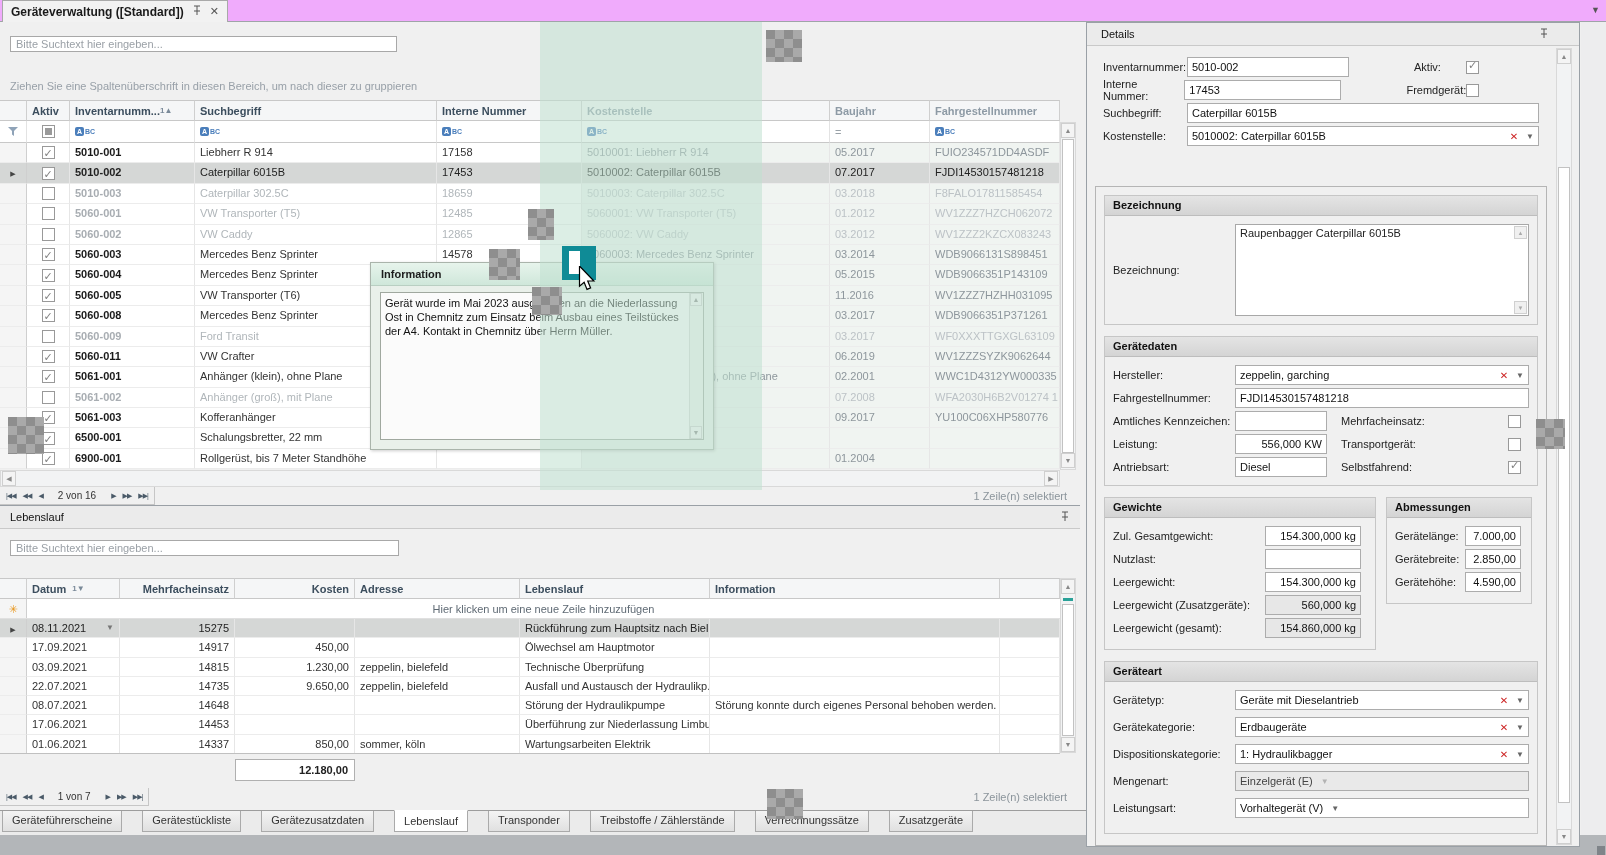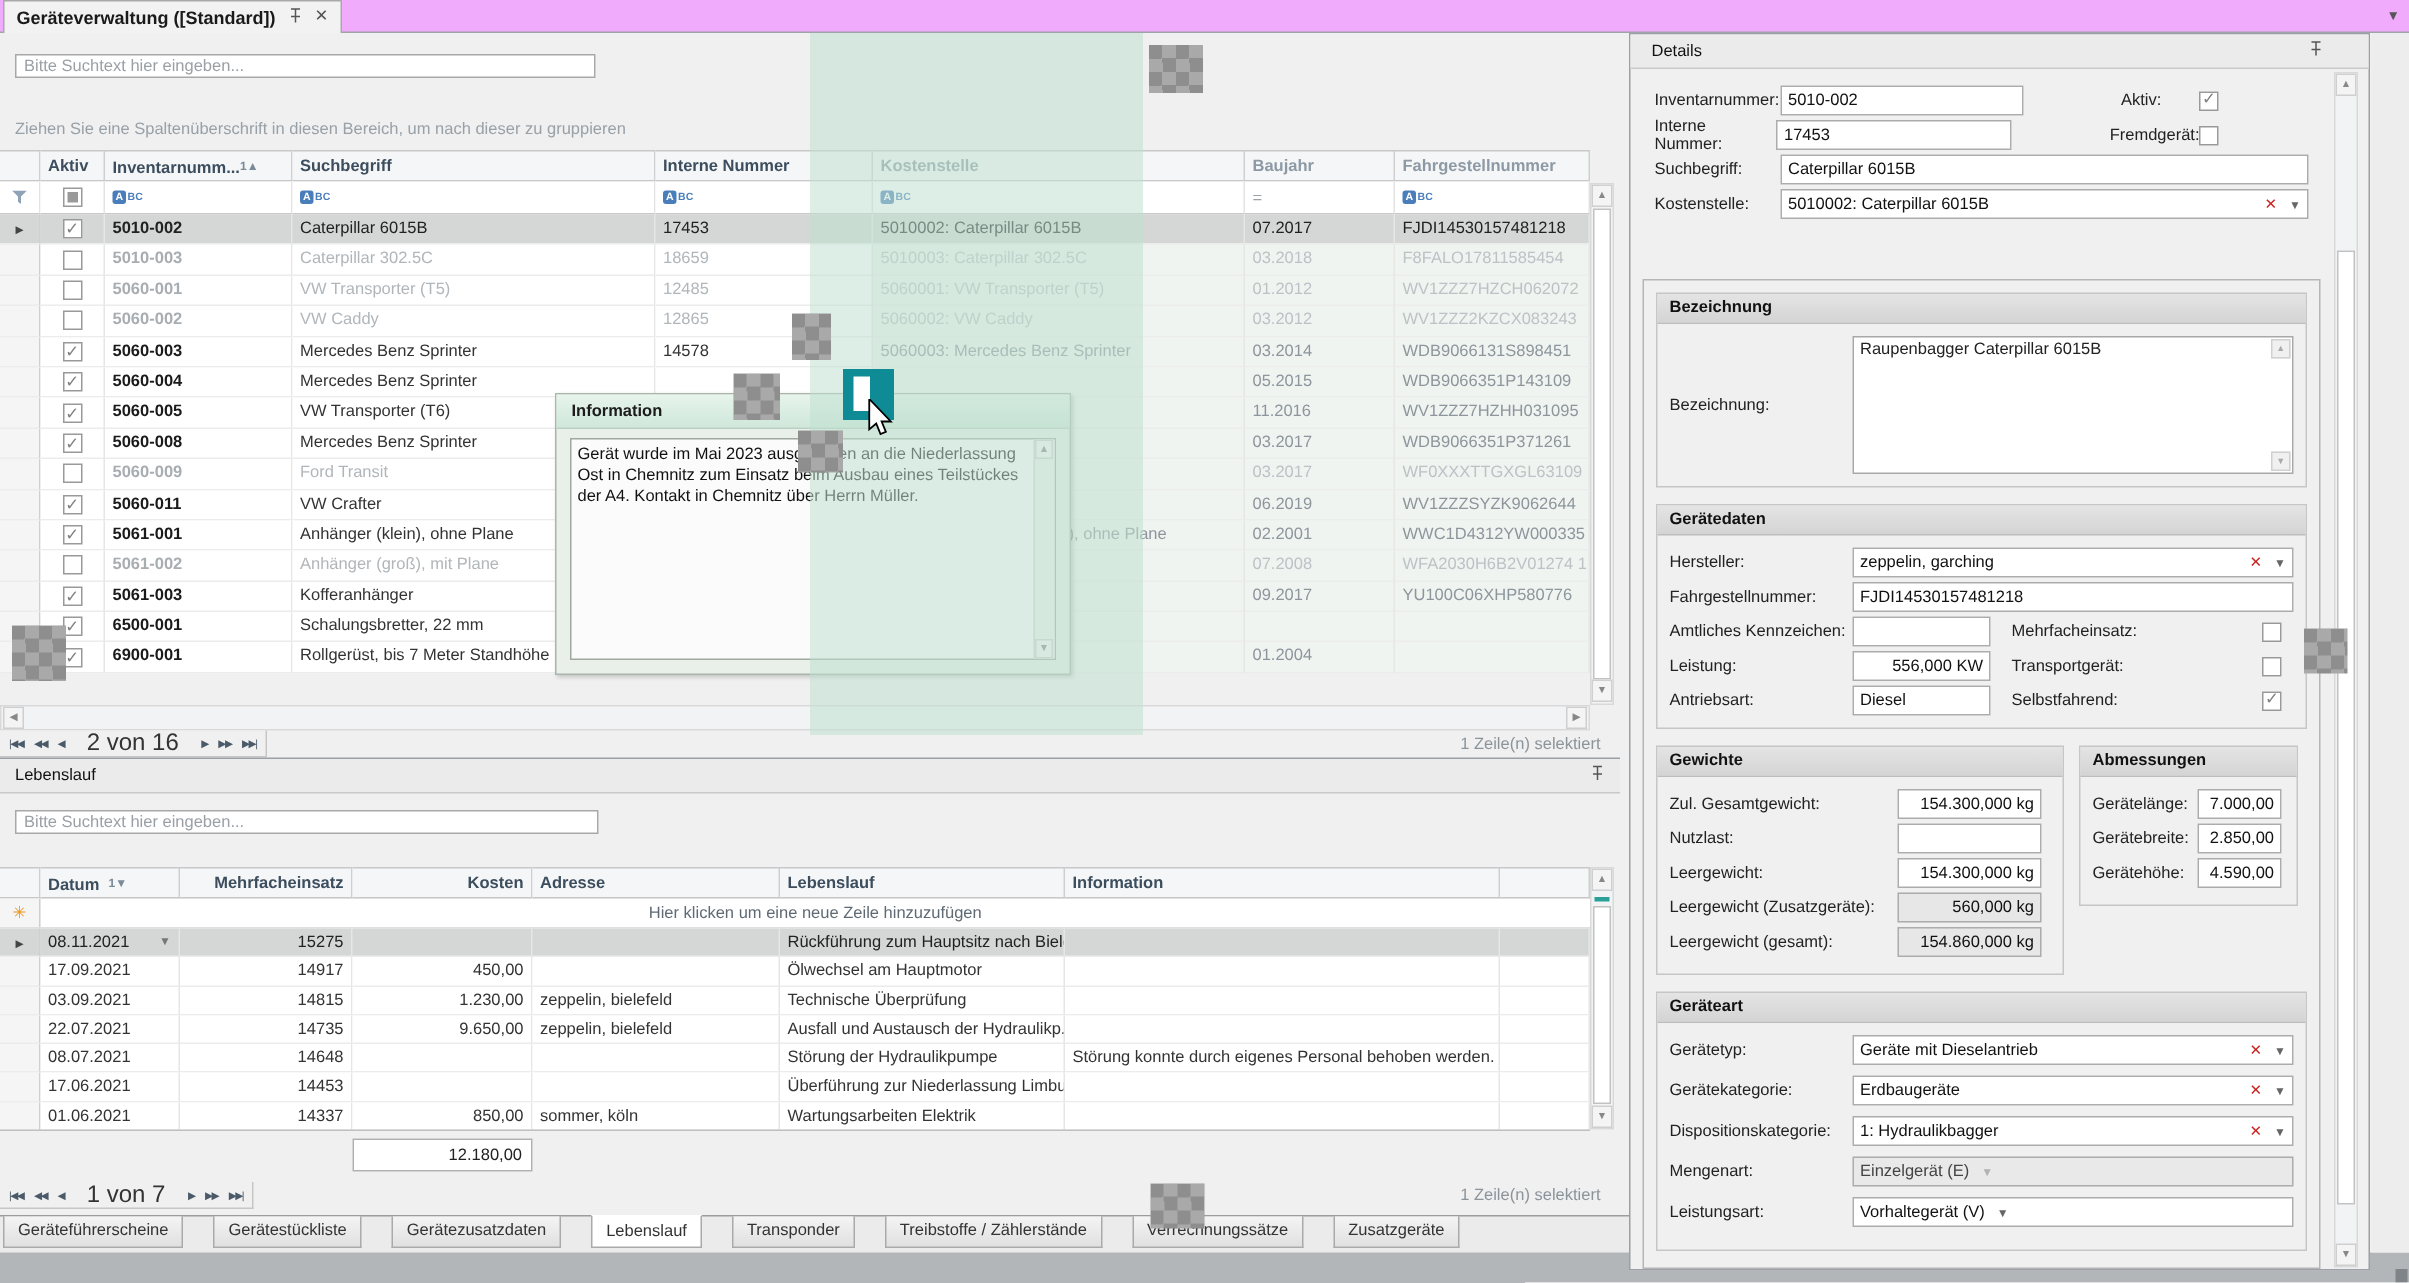--- a/index.html
+++ b/index.html
@@ -51,21 +51,21 @@
   .cell-dd{float:right;visibility:hidden}
   .cell-dd.show{visibility:visible}
   
   .sb{background:#f2f3f4;border:1px solid #d9d9d9}
   .sbtn{position:absolute;left:0;width:14px;height:15px;background:#f4f4f4;border:1px solid #cfcfcf;color:#888;font-size:7px;text-align:center;line-height:14px}
   .thumb{position:absolute;left:1px;width:12px;background:#fff;border:1px solid #c2c2c2}
   
   .pager{position:absolute;display:flex;align-items:center}
   .navigator{display:inline-flex;align-items:center;background:#f0f0f0;border-right:1px solid #c6c6c6;border-bottom:1px solid #c6c6c6;padding:1px 6px;height:18px;gap:7px}
   .navbtn{color:#4a5a68;font-size:7px;letter-spacing:-1px}
-  .navcount{font-size:16px;color:#333;margin:0 8px}
+  .navcount{font-size:10px;color:#333;margin:0 8px}
   .seltext{position:absolute;right:8px;color:#8b949b}
   
   #details{left:1086px;top:22px;width:494px;height:825px;background:#f0f0f0;border:1px solid #9aa0a6}
   #details .ptitle{padding:0 14px}
   .dfields{position:absolute;left:16px;top:34px;width:436px}
   .frow{display:flex;align-items:center;height:20px;margin-bottom:3px}
   .flabel{color:#222}
   .tbox{background:#fff;border:1px solid #acacac;height:20px;display:flex;align-items:center;padding:0 4px;color:#111}
   .tbox.ro-i{background:#e7e7e7}
   .combo{background:#fff;border:1px solid #acacac;height:20px;display:flex;align-items:center;padding:0 4px;color:#111}
@@ -155,20 +155,32 @@
       <div class="fcell">
           <span class="abc"><b>A</b>BC</span>
         </div>
       <div class="fcell" style="color:#9aa2a8">=</div>
       <div class="fcell">
           <span class="abc"><b>A</b>BC</span>
         </div>
     </div>
     <div>
 
+        <div class="tg-row trow">
+          <div class="c ind"><span class="rowarrow">▶</span></div>
+          <div class="c cbc">
+            <span class="cb on"></span>
+          </div>
+          <div class="c inv">5010-001</div>
+          <div class="c">Liebherr R 914</div>
+          <div class="c">17158</div>
+          <div class="c ro">5010001: Liebherr R 914</div>
+          <div class="c ro">05.2017</div>
+          <div class="c ro">FUIO234571DD4ASDF</div>
+        </div>
 
         <div class="tg-row trow sel">
           <div class="c ind"><span class="rowarrow show">▶</span></div>
           <div class="c cbc">
             <span class="cb on"></span>
           </div>
           <div class="c inv">5010-002</div>
           <div class="c">Caterpillar 6015B</div>
           <div class="c">17453</div>
           <div class="c ro">5010002: Caterpillar 6015B</div>
@@ -486,21 +498,21 @@
           <div class="c r-al">850,00</div>
           <div class="c">sommer, köln</div>
           <div class="c">Wartungsarbeiten Elektrik</div>
           <div class="c"></div>
           <div class="c"></div>
         </div>
       </div>
   </div>
 
   <div class="abs" style="left:0;top:247px;width:1060px;height:34px;background:#f0f0f0;border-top:1px solid #c0c0c0">
-    <div class="abs" style="left:235px;top:5px;width:120px;height:22px;background:#fff;border:1px solid #b0b0b0;text-align:right;font-weight:normal;line-height:21px;padding:0 6px">12.180,00</div>
+    <div class="abs" style="left:235px;top:5px;width:120px;height:22px;background:#fff;border:1px solid #b0b0b0;text-align:right;font-weight:bold;line-height:21px;padding:0 6px">12.180,00</div>
   </div>
 
   <div class="abs sb" style="left:1060px;top:72px;width:16px;height:175px">
     <div class="sbtn" style="top:0">▲</div>
     <div class="abs" style="left:2px;top:19px;width:10px;height:3px;background:#2aa198"></div>
     <div class="thumb" style="top:25px;height:132px"></div>
     <div class="sbtn" style="top:158px">▼</div>
   </div>
 
   <div class="pager" style="left:0;top:282px;width:1075px;height:18px">

